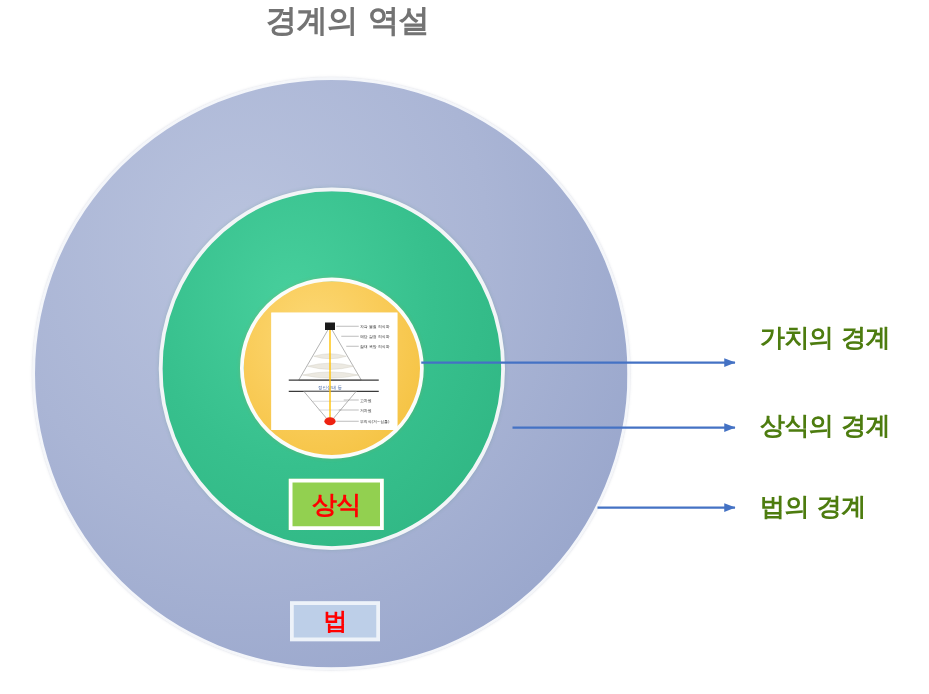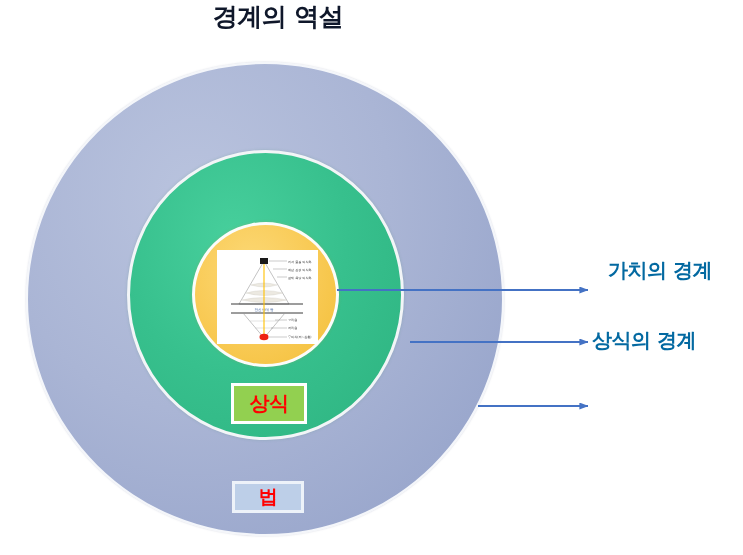--- a/index.html
+++ b/index.html
@@ -25,21 +25,21 @@
 
   
   .title {
     position: absolute;
     left: 148px;
     top: 2px;
     width: 260px;
     text-align: center;
     font-size: 25px;
     font-weight: bold;
-    color: #0f172a;
+    color: #737373;
     letter-spacing: -0.5px;
     line-height: 1.2;
     white-space: nowrap;
   }
 
   
   .ring {
     position: absolute;
     border-radius: 50%;
     box-sizing: border-box;
@@ -136,26 +136,26 @@
     width: 743px;
     height: 555px;
     pointer-events: none;
   }
 
   
   .side-label {
     position: absolute;
     font-size: 20px;
     font-weight: bold;
-    color: #0369a1;
+    color: #4d7c0f;
     letter-spacing: -0.5px;
     white-space: nowrap;
   }
   .label-value  { left: 608px; top: 257px; }
-  .label-common { left: 592px; top: 327px; }
+  .label-common { left: 608px; top: 327px; }
   .label-law    { left: 608px; top: 392px; }
 </style>
 </head>
 <body>
 
 <div id="stage">
 
   <div class="title">경계의 역설</div>
 
   <div class="ring ring-outer"></div>
@@ -219,14 +219,15 @@
 
     <line x1="410" y1="342" x2="588" y2="342" stroke="#4472c4" stroke-width="1.8" marker-end="url(#ah)"></line>
 
     <line x1="478" y1="406" x2="588" y2="406" stroke="#4472c4" stroke-width="1.8" marker-end="url(#ah)"></line>
   </svg>
 
   <div class="side-label label-value">가치의 경계</div>
 
   <div class="side-label label-common">상식의 경계</div>
 
+  <div class="side-label label-law">법의 경계</div>
 
 </div>
 
 </body></html>

